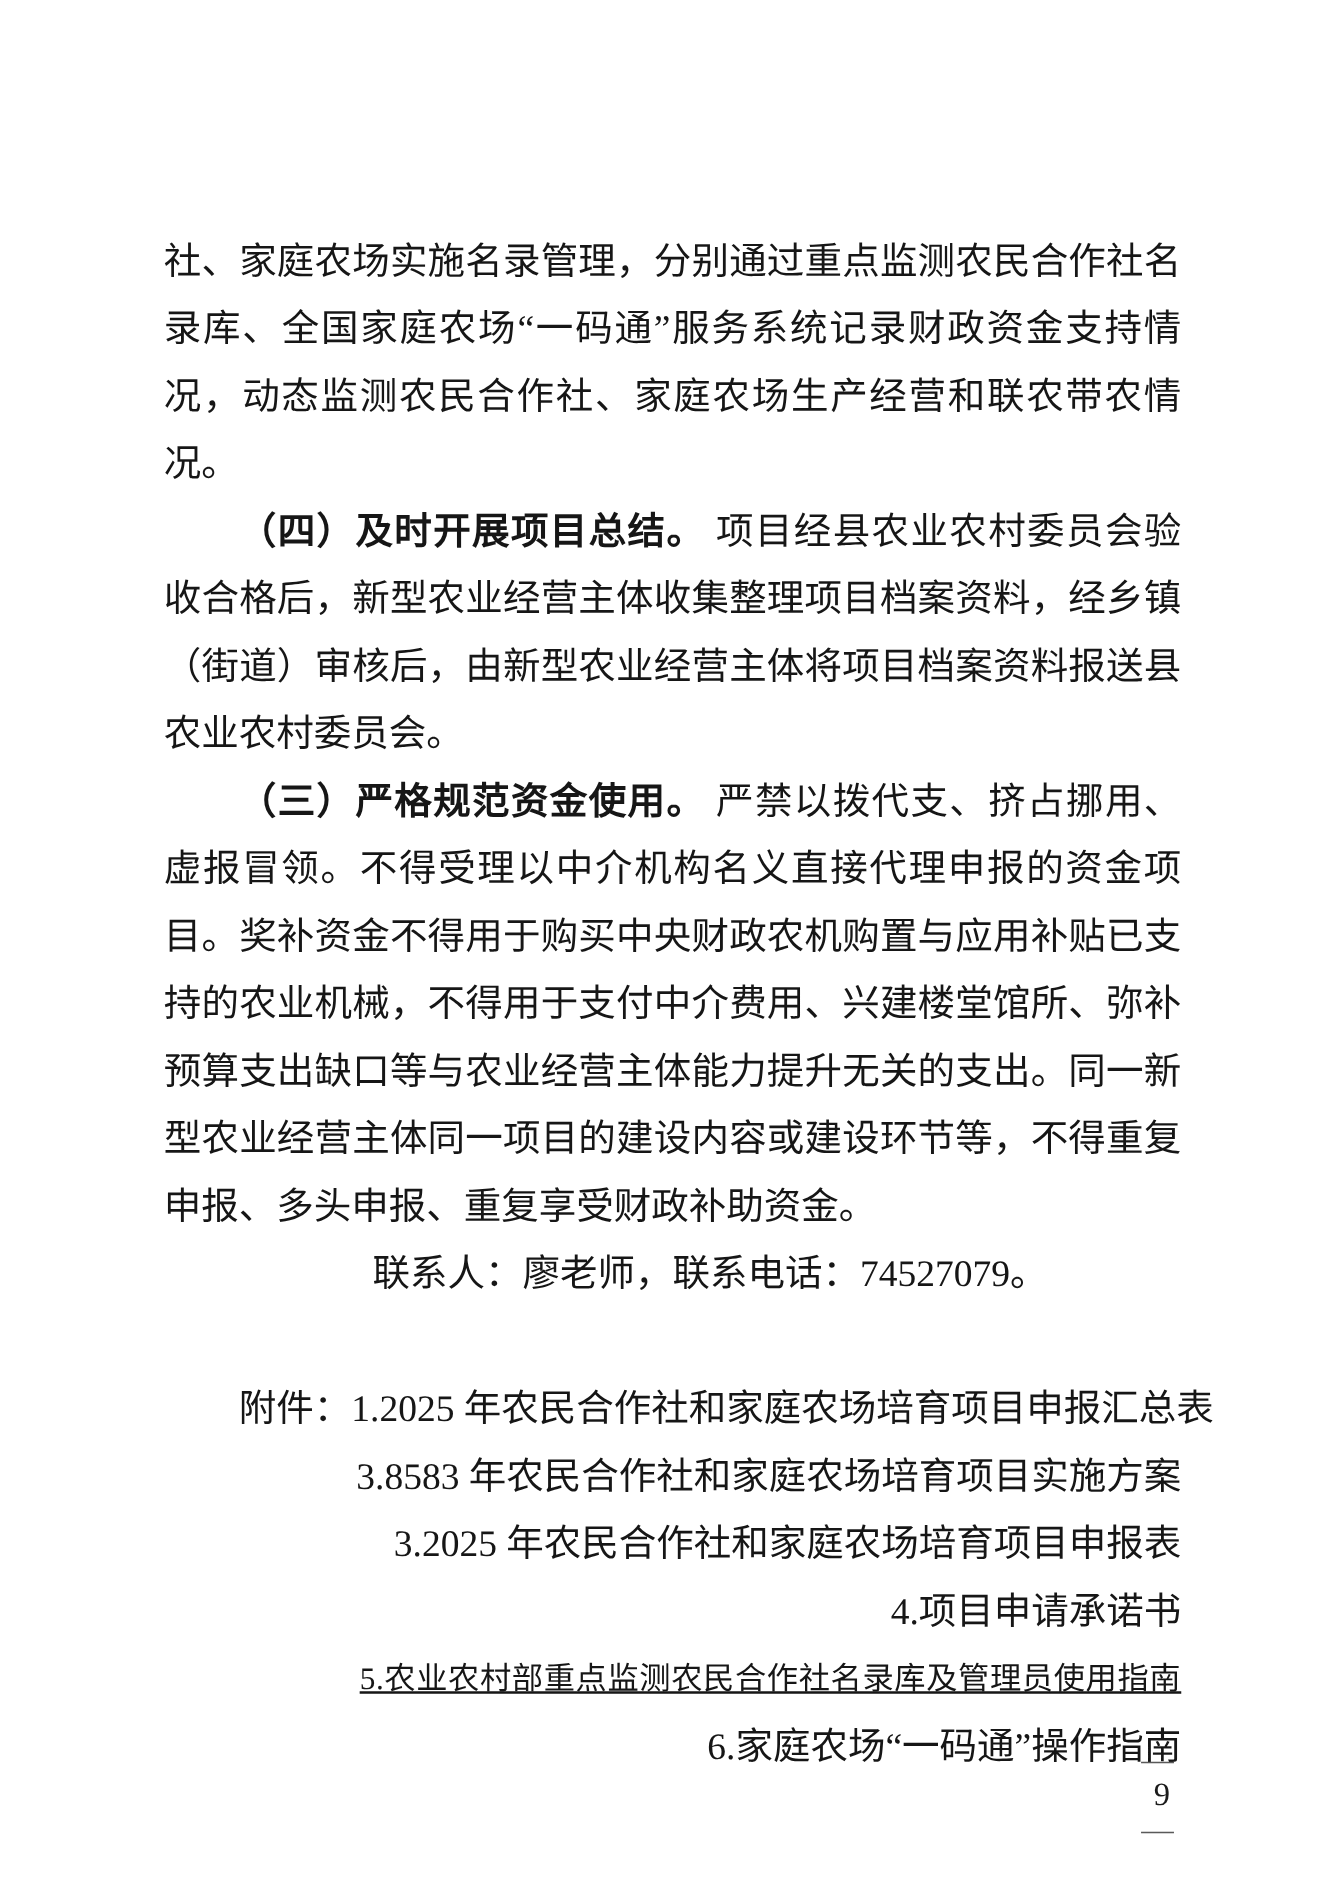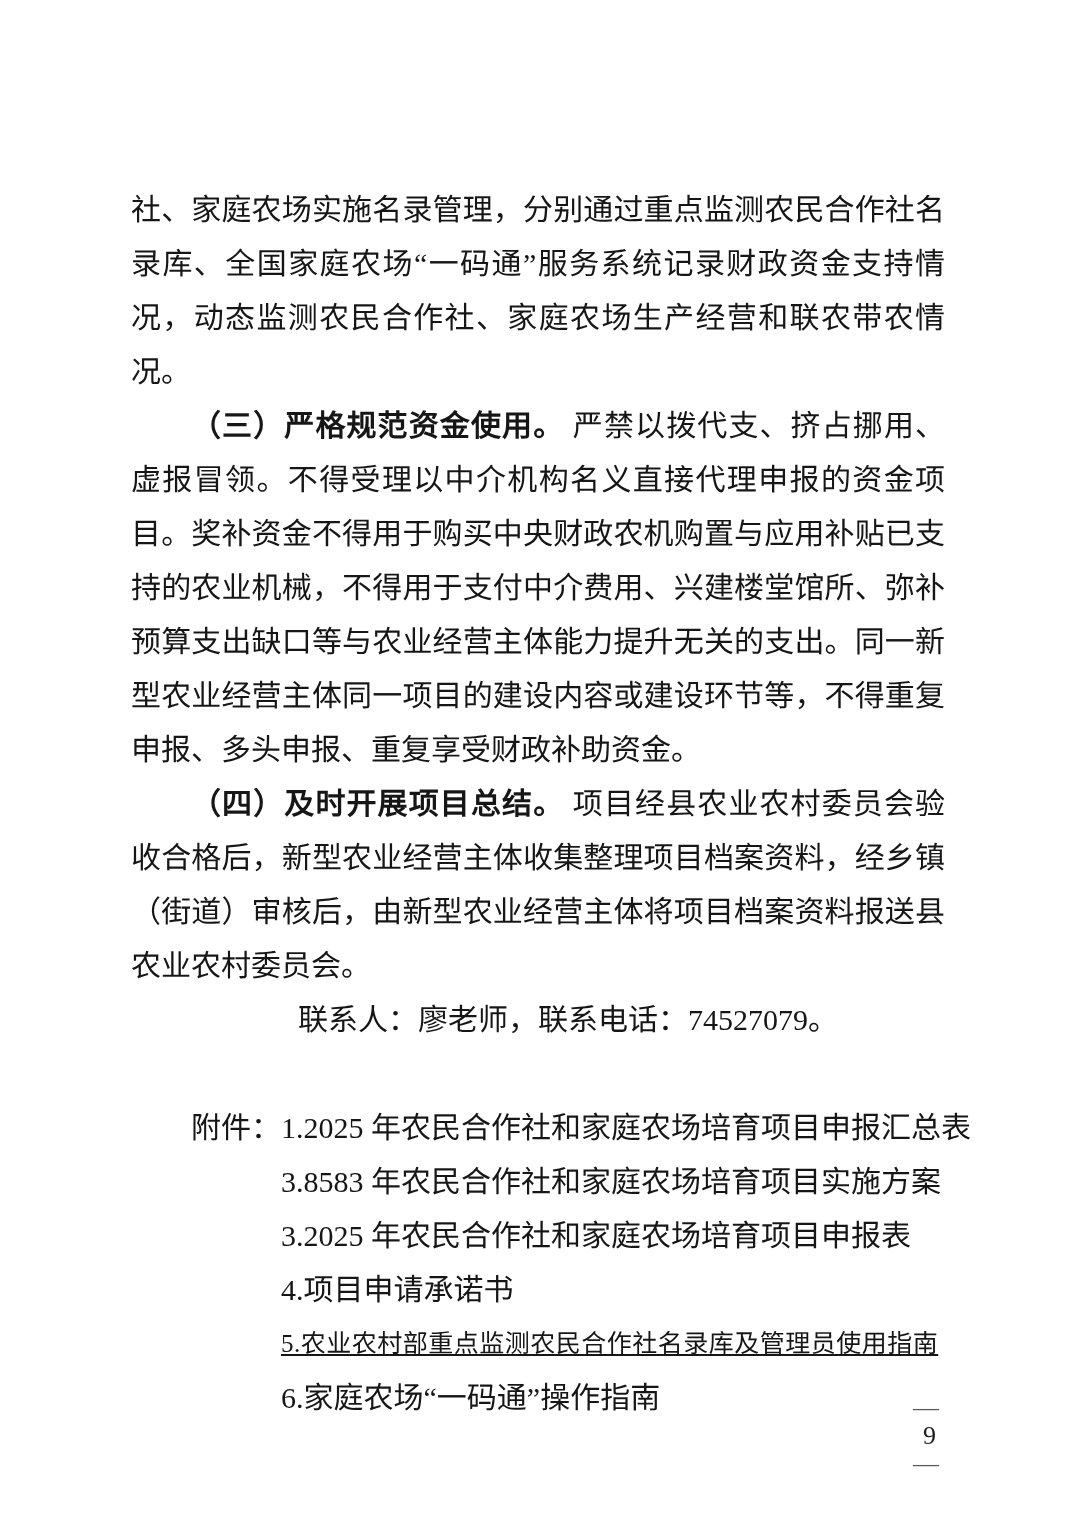--- a/index.html
+++ b/index.html
@@ -45,20 +45,21 @@
     margin-top: 54px;
     text-align: left;
   }
   .attach-label {
     flex: 0 0 auto;
     white-space: nowrap;
   }
   .attach-items {
     flex: 1 1 auto;
     min-width: 0;
+    text-align: right;
   }
   .attach-item {
     line-height: 54px;
     white-space: nowrap;
   }
   .attach-item.condensed {
     font-size: 25px;
     letter-spacing: 0.5px;
     text-decoration: underline;
   }
@@ -82,27 +83,27 @@
 <body>
 
 <div class="page">
   <div class="content">
 
     <p>
       <span>社、家庭农场实施名录管理，分别通过重点监测农民合作社名录库、全国家庭农场“一码通”服务系统记录财政资金支持情况，动态监测农民合作社、家庭农场生产经营和联农带农情况。</span>
     </p>
 
     <p class="para-indent">
-      <span class="lead-bold">（三）严格规范资金使用。</span>
-      <span>严禁以拨代支、挤占挪用、虚报冒领。不得受理以中介机构名义直接代理申报的资金项目。奖补资金不得用于购买中央财政农机购置与应用补贴已支持的农业机械，不得用于支付中介费用、兴建楼堂馆所、弥补预算支出缺口等与农业经营主体能力提升无关的支出。同一新型农业经营主体同一项目的建设内容或建设环节等，不得重复申报、多头申报、重复享受财政补助资金。</span>
+      <span class="lead-bold">（四）及时开展项目总结。</span>
+      <span>项目经县农业农村委员会验收合格后，新型农业经营主体收集整理项目档案资料，经乡镇（街道）审核后，由新型农业经营主体将项目档案资料报送县农业农村委员会。</span>
     </p>
 
     <p class="para-indent">
-      <span class="lead-bold">（四）及时开展项目总结。</span>
-      <span>项目经县农业农村委员会验收合格后，新型农业经营主体收集整理项目档案资料，经乡镇（街道）审核后，由新型农业经营主体将项目档案资料报送县农业农村委员会。</span>
+      <span class="lead-bold">（三）严格规范资金使用。</span>
+      <span>严禁以拨代支、挤占挪用、虚报冒领。不得受理以中介机构名义直接代理申报的资金项目。奖补资金不得用于购买中央财政农机购置与应用补贴已支持的农业机械，不得用于支付中介费用、兴建楼堂馆所、弥补预算支出缺口等与农业经营主体能力提升无关的支出。同一新型农业经营主体同一项目的建设内容或建设环节等，不得重复申报、多头申报、重复享受财政补助资金。</span>
     </p>
 
     <p class="contact-line">
       <span>联系人：廖老师，联系电话：74527079。</span>
     </p>
 
     <div class="attach">
       <div class="attach-label">附件：</div>
       <div class="attach-items">
         <div class="attach-item">1.2025 年农民合作社和家庭农场培育项目申报汇总表</div>

